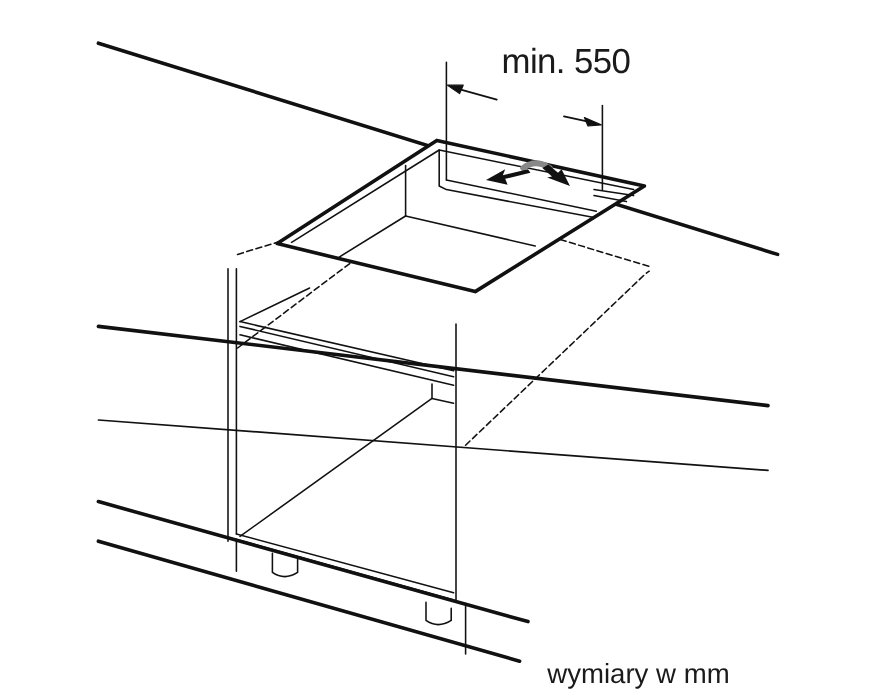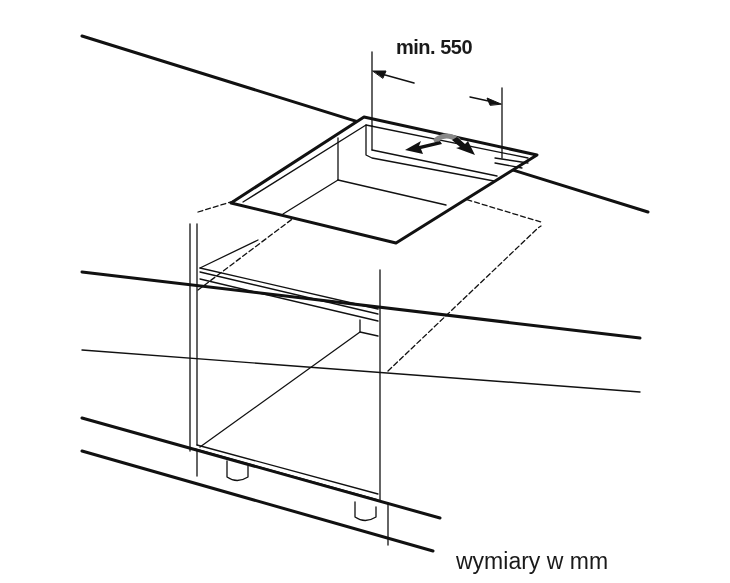--- a/index.html
+++ b/index.html
@@ -1,19 +1,19 @@
 <!DOCTYPE html>
 <html><head>
 <meta charset="utf-8">
 <style>
   html, body { margin: 0; padding: 0; background: #ffffff; }
   body { width: 730px; height: 583px; position: relative; overflow: hidden; }
   #canvas { position: absolute; left: 0; top: 0; width: 730px; height: 583px; }
   .lbl { position: absolute; font-family: "Liberation Sans", sans-serif; color: #1a1a1a; white-space: nowrap; }
-  #dim-label { left: 396px; top: 36px; font-size: 20px; letter-spacing: -0.5px; font-weight: bold; }
+  #dim-label { left: 418px; top: 36px; font-size: 29px; letter-spacing: -0.5px; }
   #units-label { left: 456px; top: 548px; font-size: 23px; text-align: right; }
   svg line, svg polyline, svg path, svg polygon { stroke-linecap: round; stroke-linejoin: round; }
 </style>
 </head>
 <body>
 
 <svg id="canvas" viewBox="0 0 730 583" xmlns="http://www.w3.org/2000/svg">
   <g stroke="#111" fill="none">
 
     <line x1="82" y1="36" x2="648" y2="212" stroke-width="3"></line>

